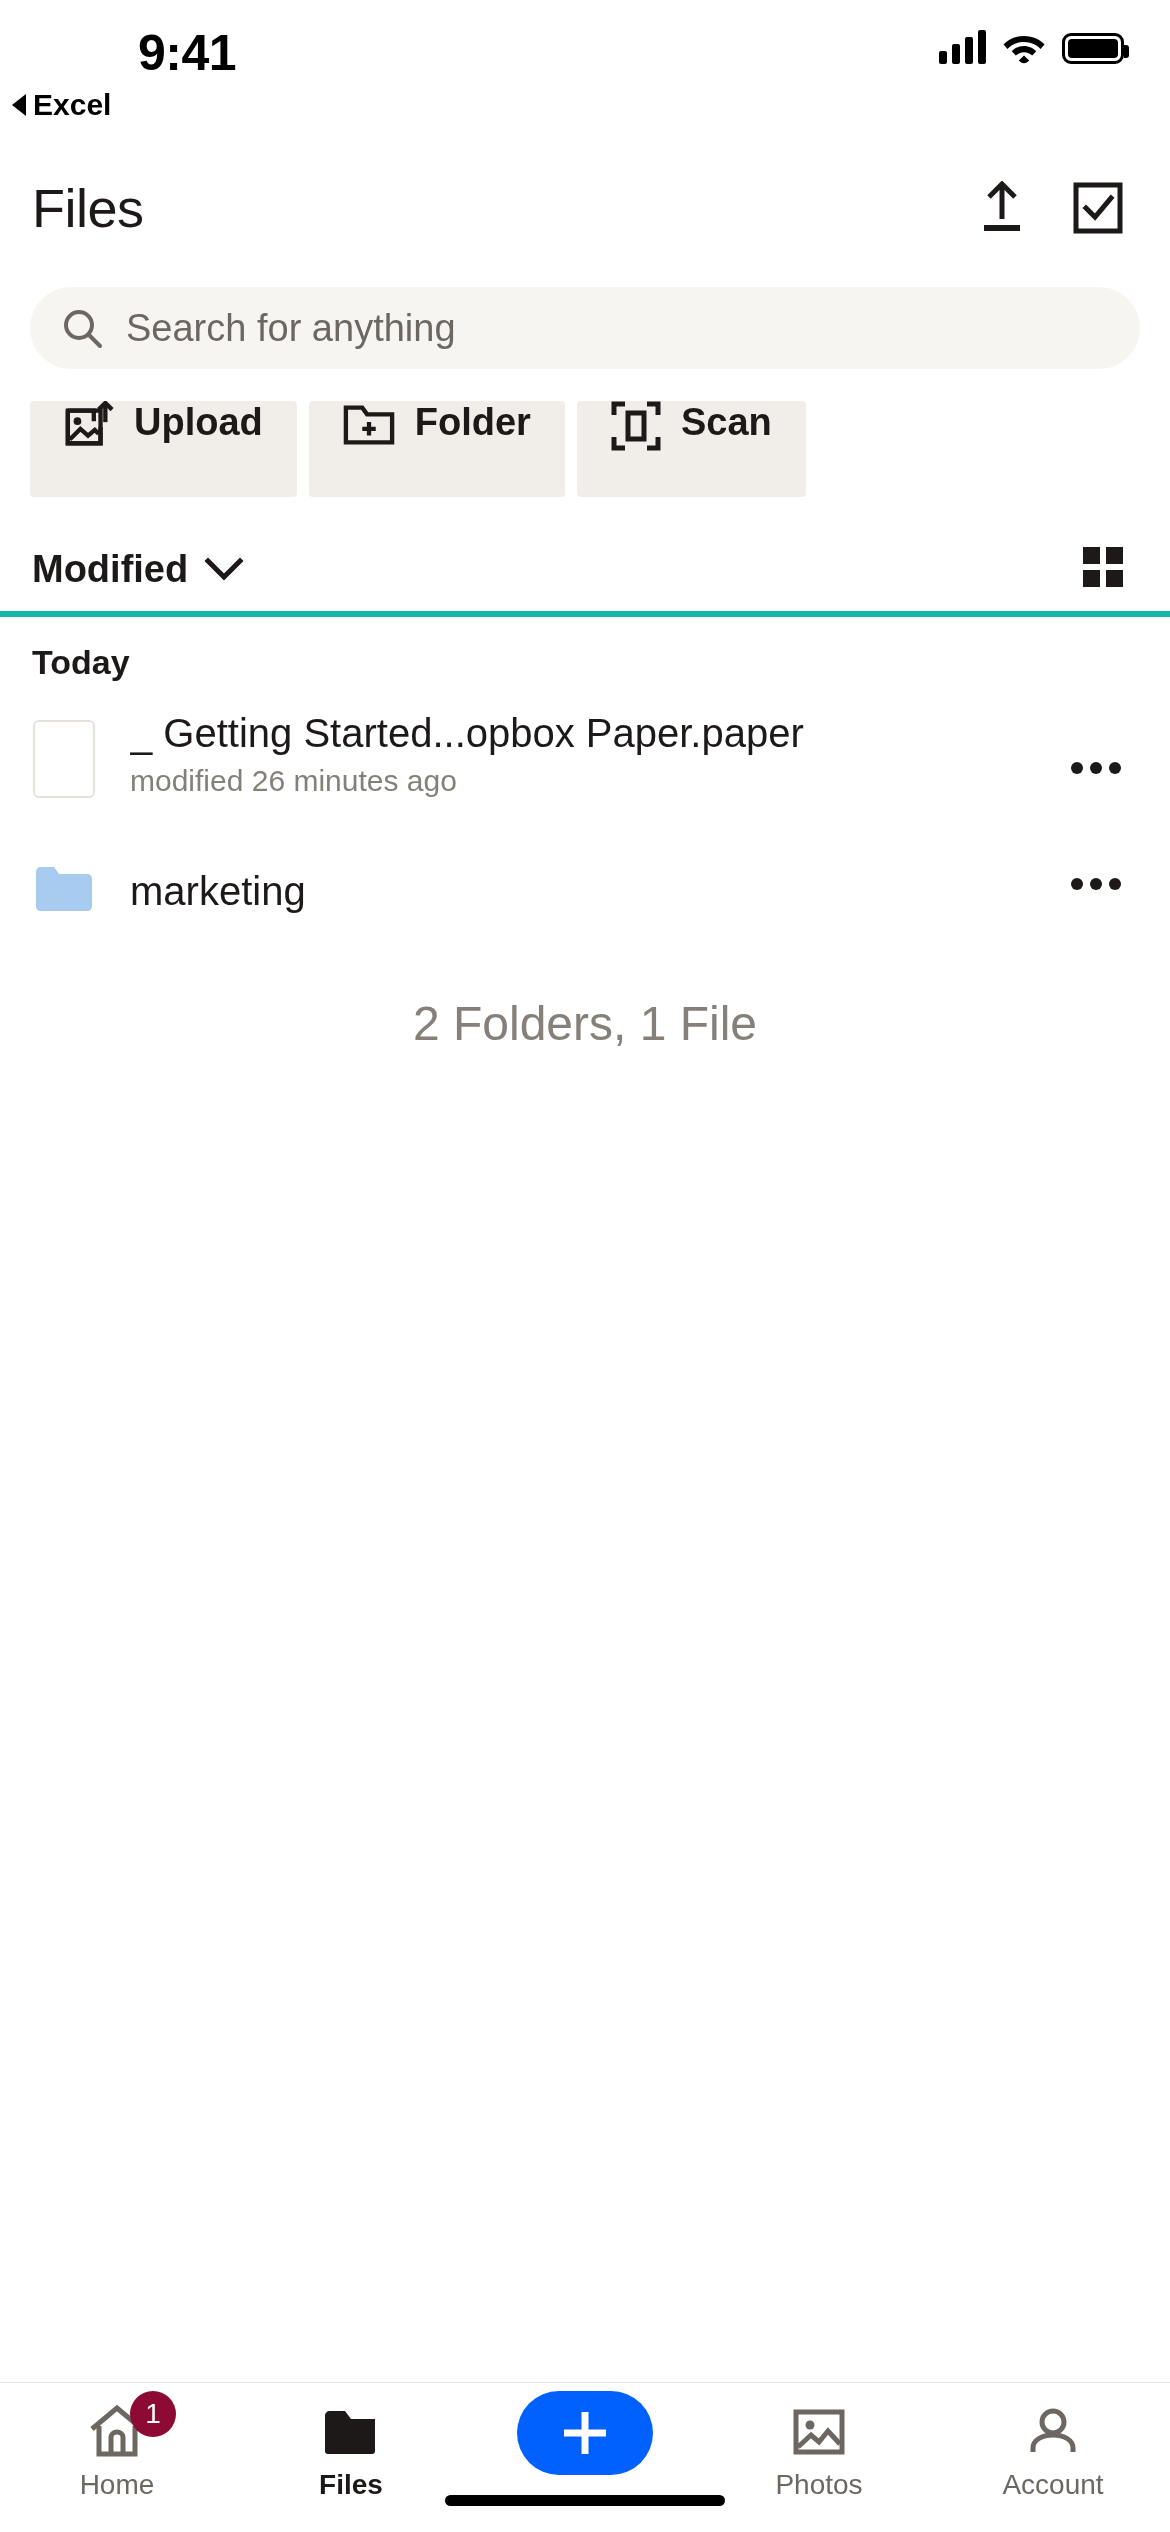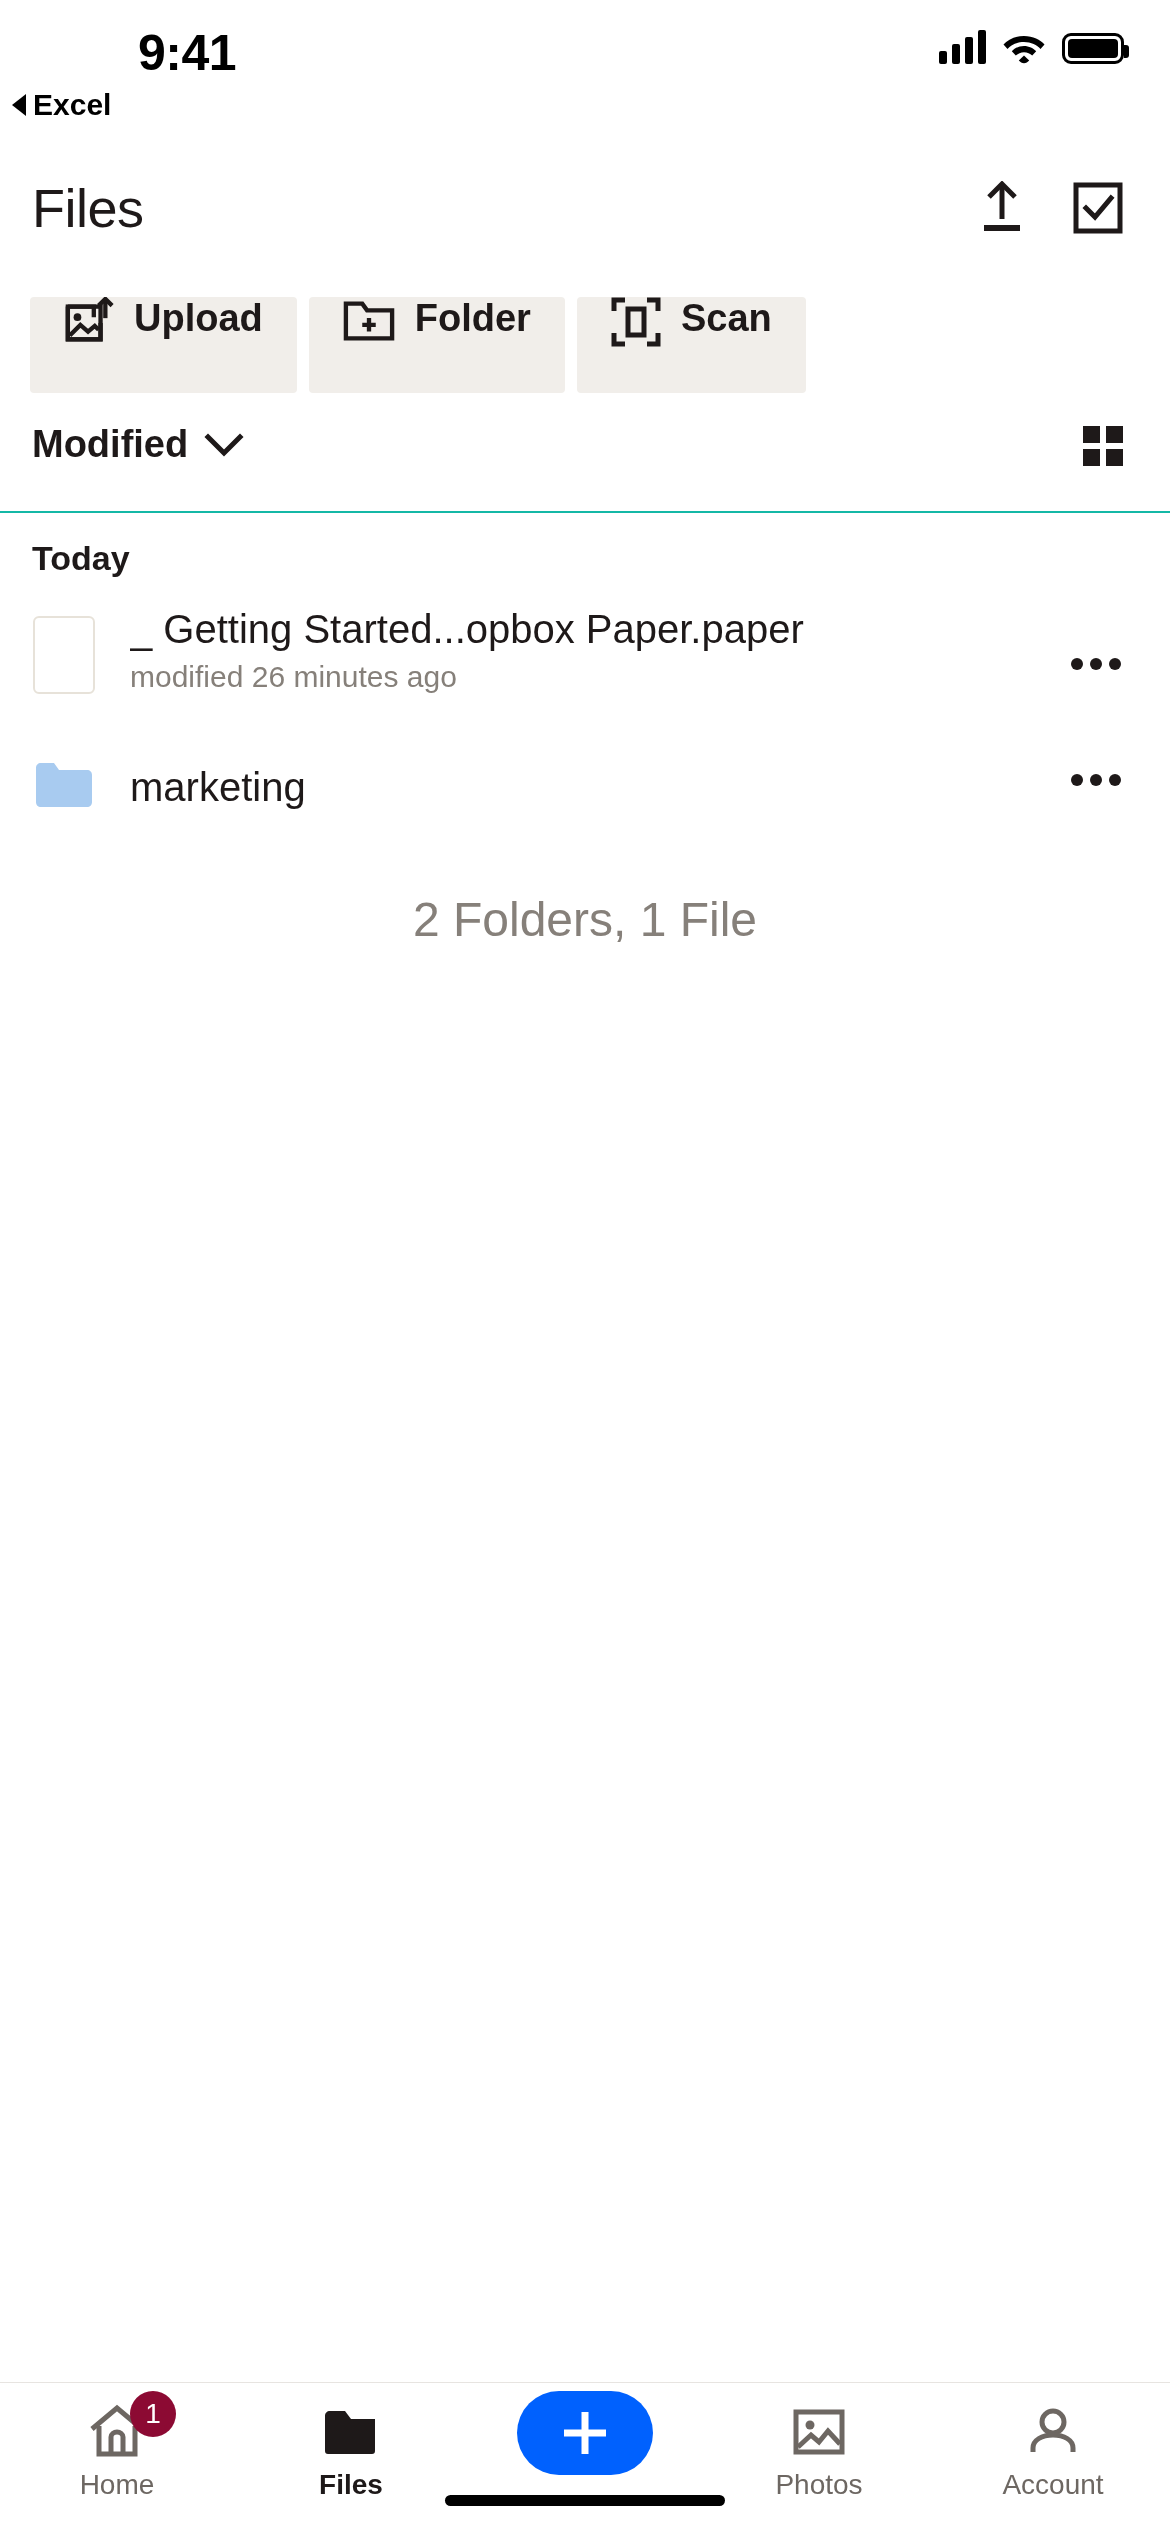--- a/index.html
+++ b/index.html
@@ -74,23 +74,23 @@
   .chip {
     height:96px; background:#f1eeea; border-radius:4px;
     display:flex; align-items:flex-start; gap:20px;
     padding:0 34px;
   }
   .chip-label { font-size:38px; font-weight:700; color:#1e1919; }
 
   
   .sortrow {
     flex:0 0 auto; height:90px; margin-top:30px;
-    display:flex; align-items:flex-start; justify-content:space-between;
+    display:flex; align-items:center; justify-content:space-between;
     padding:0 44px 0 32px;
-    border-bottom:2px solid #14b8a6;
+    border-bottom:6px solid #14b8a6;
   }
   .sort-btn { display:flex; align-items:center; gap:16px; }
   .sort-label { font-size:38px; font-weight:700; color:#1e1919; }
 
   
   .list { flex:1 1 auto; overflow:hidden; }
   .section-head {
     font-size:34px; font-weight:700; color:#1e1919;
     padding:26px 32px 10px 32px;
   }
@@ -188,20 +188,29 @@
       </div>
       <div class="hdr-btn">
         <svg width="52" height="54" viewBox="0 0 52 54">
           <rect x="4" y="4" width="44" height="46" stroke="#1e1919" stroke-width="5" fill="none"></rect>
           <path d="M14 27 L23 36 L39 17" stroke="#1e1919" stroke-width="5" fill="none" stroke-linecap="square"></path>
         </svg>
       </div>
     </div>
   </div>
 
+  <div class="search-wrap">
+    <div class="search-bar">
+      <svg width="44" height="44" viewBox="0 0 44 44">
+        <circle cx="19" cy="19" r="13" stroke="#6d6762" stroke-width="4" fill="none"></circle>
+        <path d="M29 29 L40 40" stroke="#6d6762" stroke-width="4" stroke-linecap="round"></path>
+      </svg>
+      <span class="search-placeholder">Search for anything</span>
+    </div>
+  </div>
 
   <div class="chips">
 
     <div class="chip">
       <svg width="50" height="50" viewBox="0 0 52 52">
         <path d="M4 10 L31 10 L31 21 M4 10 L4 44 L38 44 L38 27" stroke="#1e1919" stroke-width="4.5" fill="none" stroke-linejoin="miter"></path>
         <rect x="4" y="10" width="34" height="34" stroke="#1e1919" stroke-width="4.5" fill="none"></rect>
         <circle cx="14" cy="21" r="4" fill="#1e1919"></circle>
         <path d="M6 40 L17 29 L25 36 L32 30 L36 34" stroke="#1e1919" stroke-width="4.5" fill="none" stroke-linejoin="miter"></path>
         <path d="M43 2 L43 22" stroke="#1e1919" stroke-width="4.5"></path>

